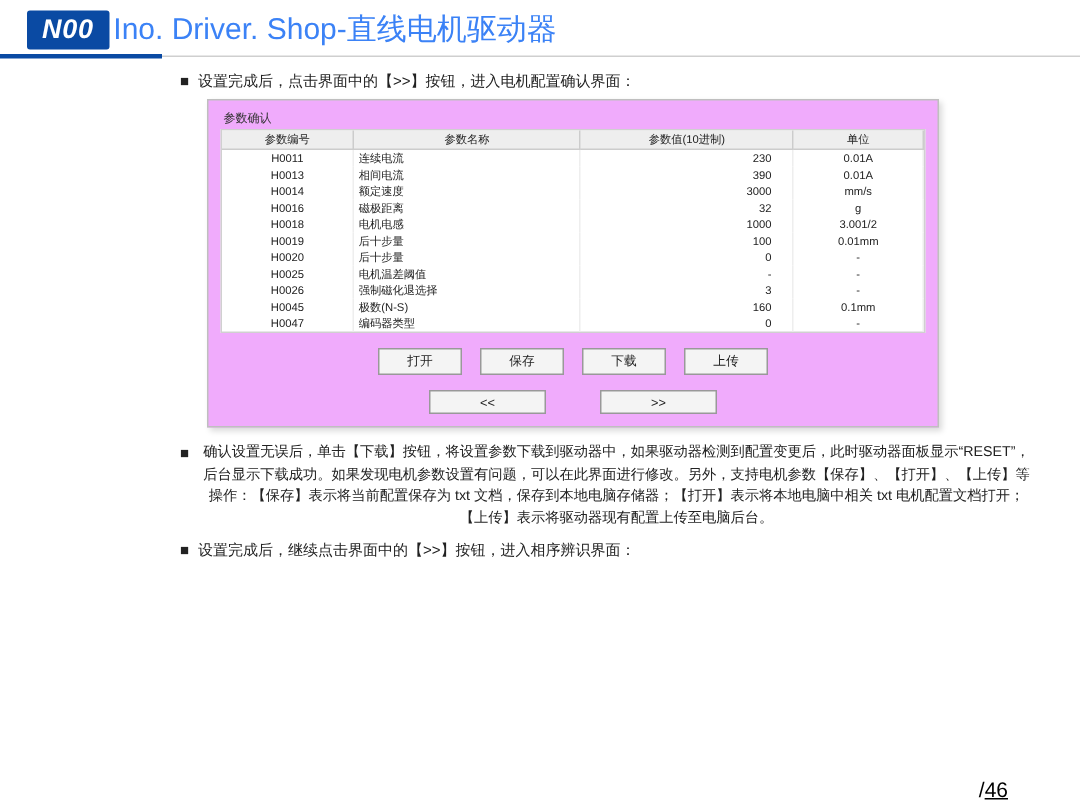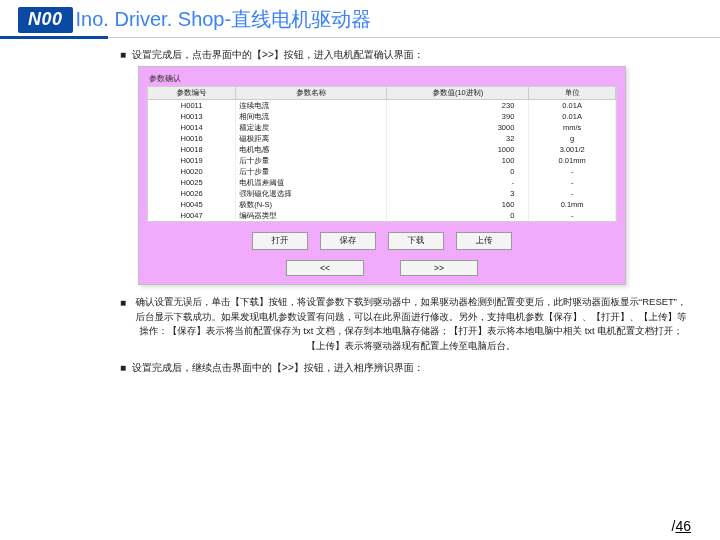--- a/index.html
+++ b/index.html
@@ -128,21 +128,21 @@
   .btn.wide { min-width: 78px; }
   .para-text {
     font-size: 9.5px;
     line-height: 1.55;
     color: #222;
     text-align: center;
   }
   .footer {
     position: absolute;
     bottom: 6px;
-    right: 29px;
+    right: 48px;
     font-size: 14px;
     margin-top: 40px;
   }
 </style>
 </head>
 <body>
 
 <div class="header">
   <div class="badge">N00</div>
   <div class="title">Ino. Driver. Shop-直线电机驱动器</div>

